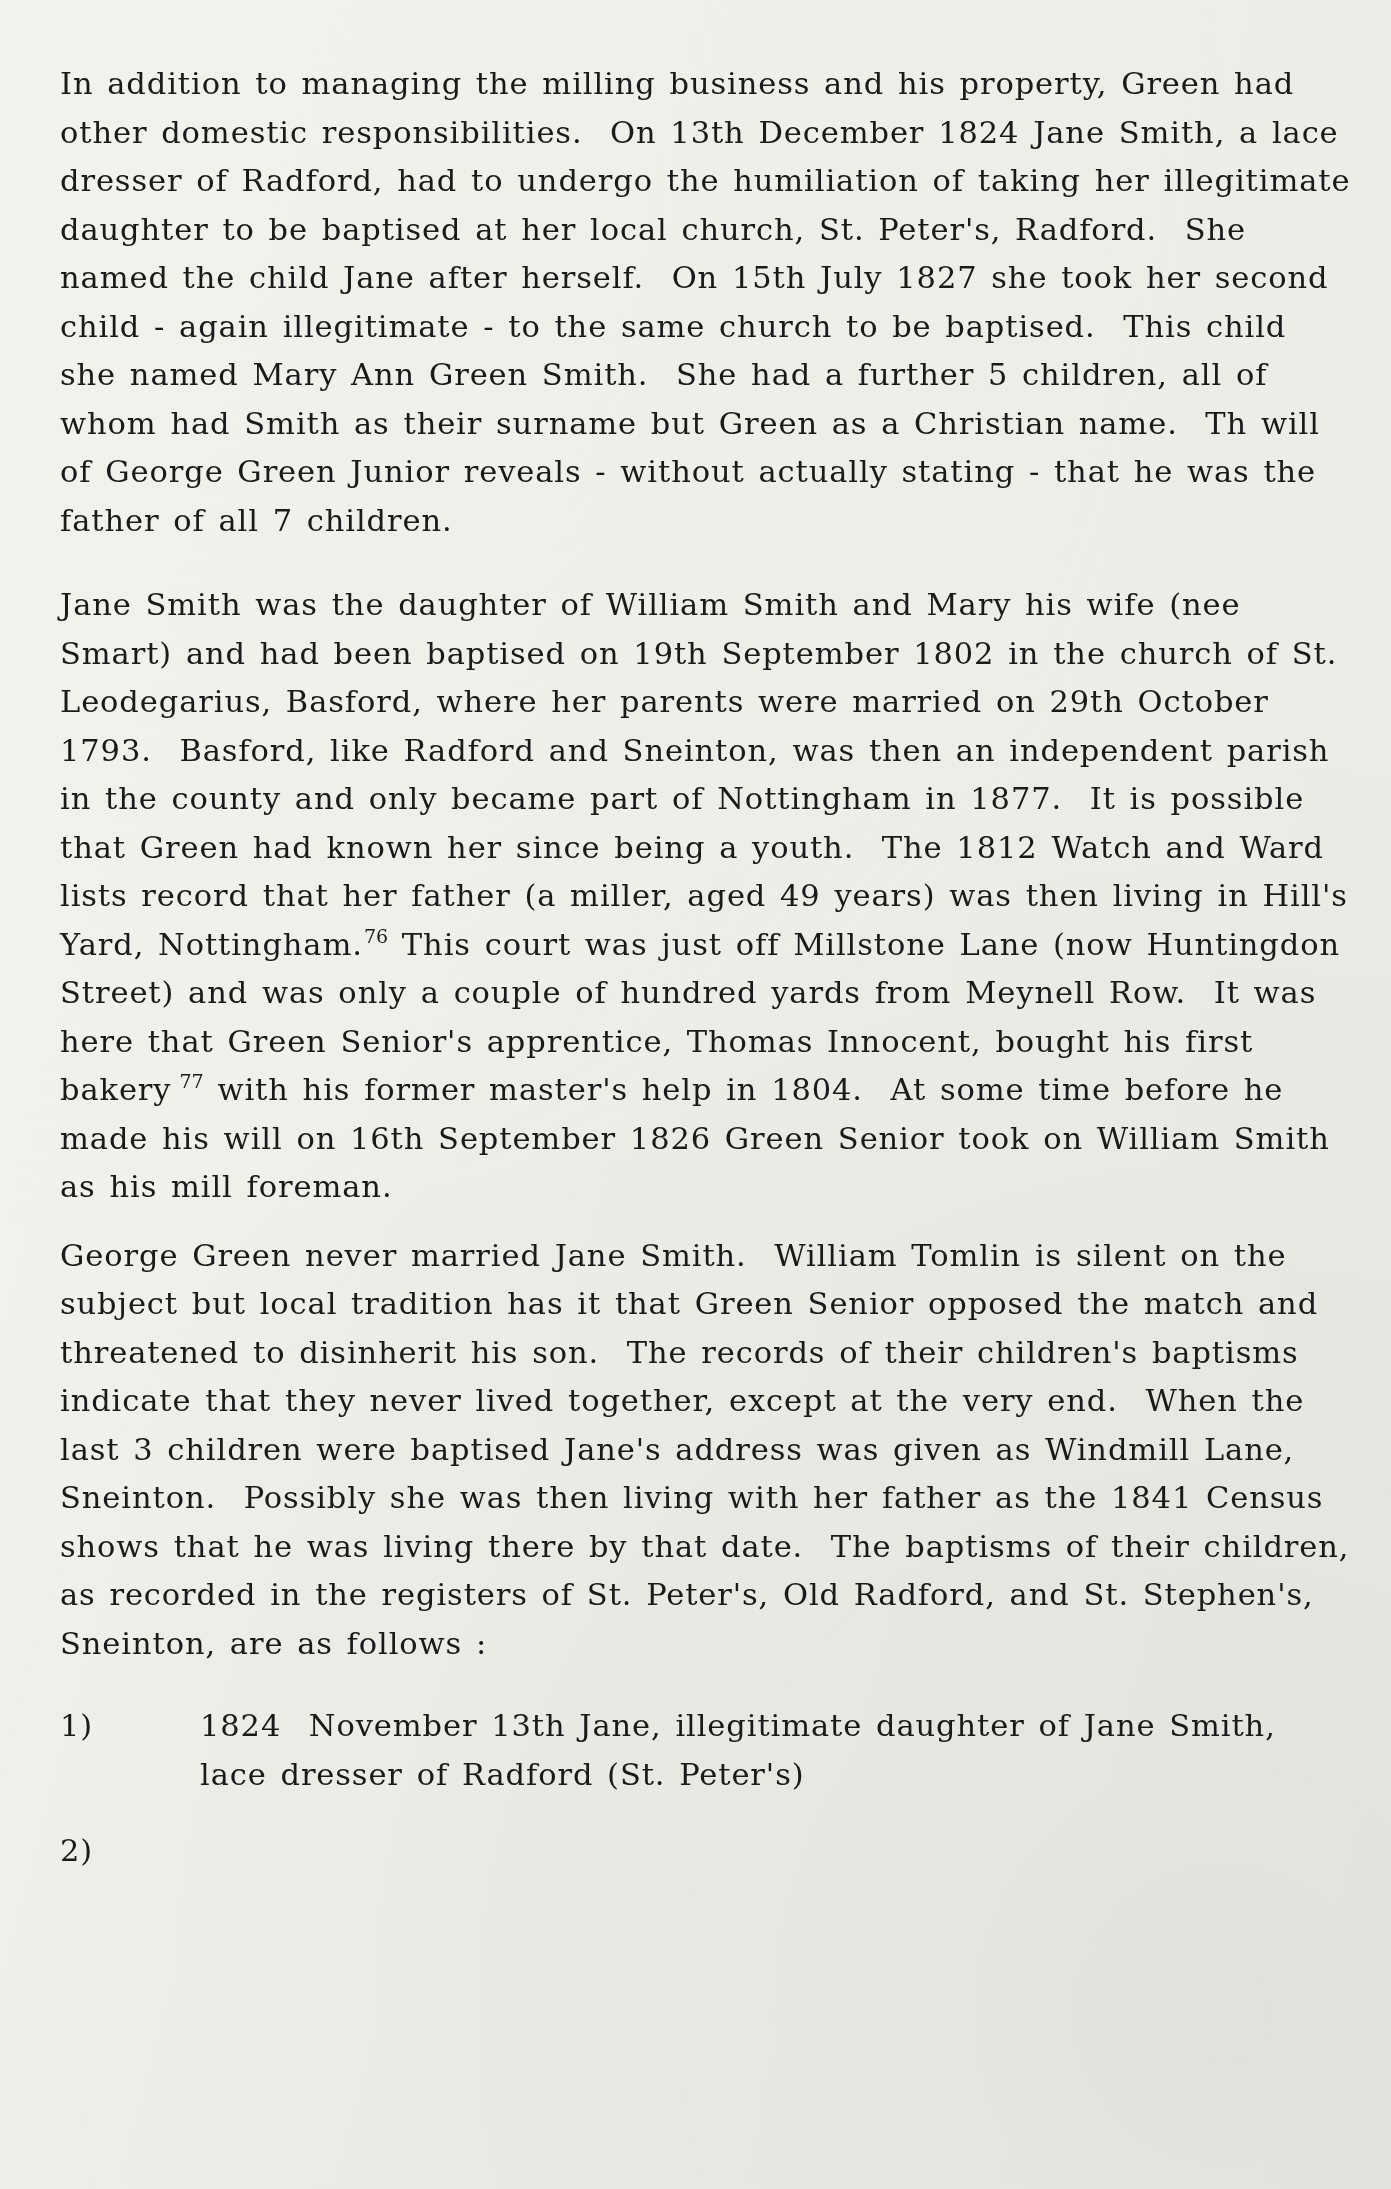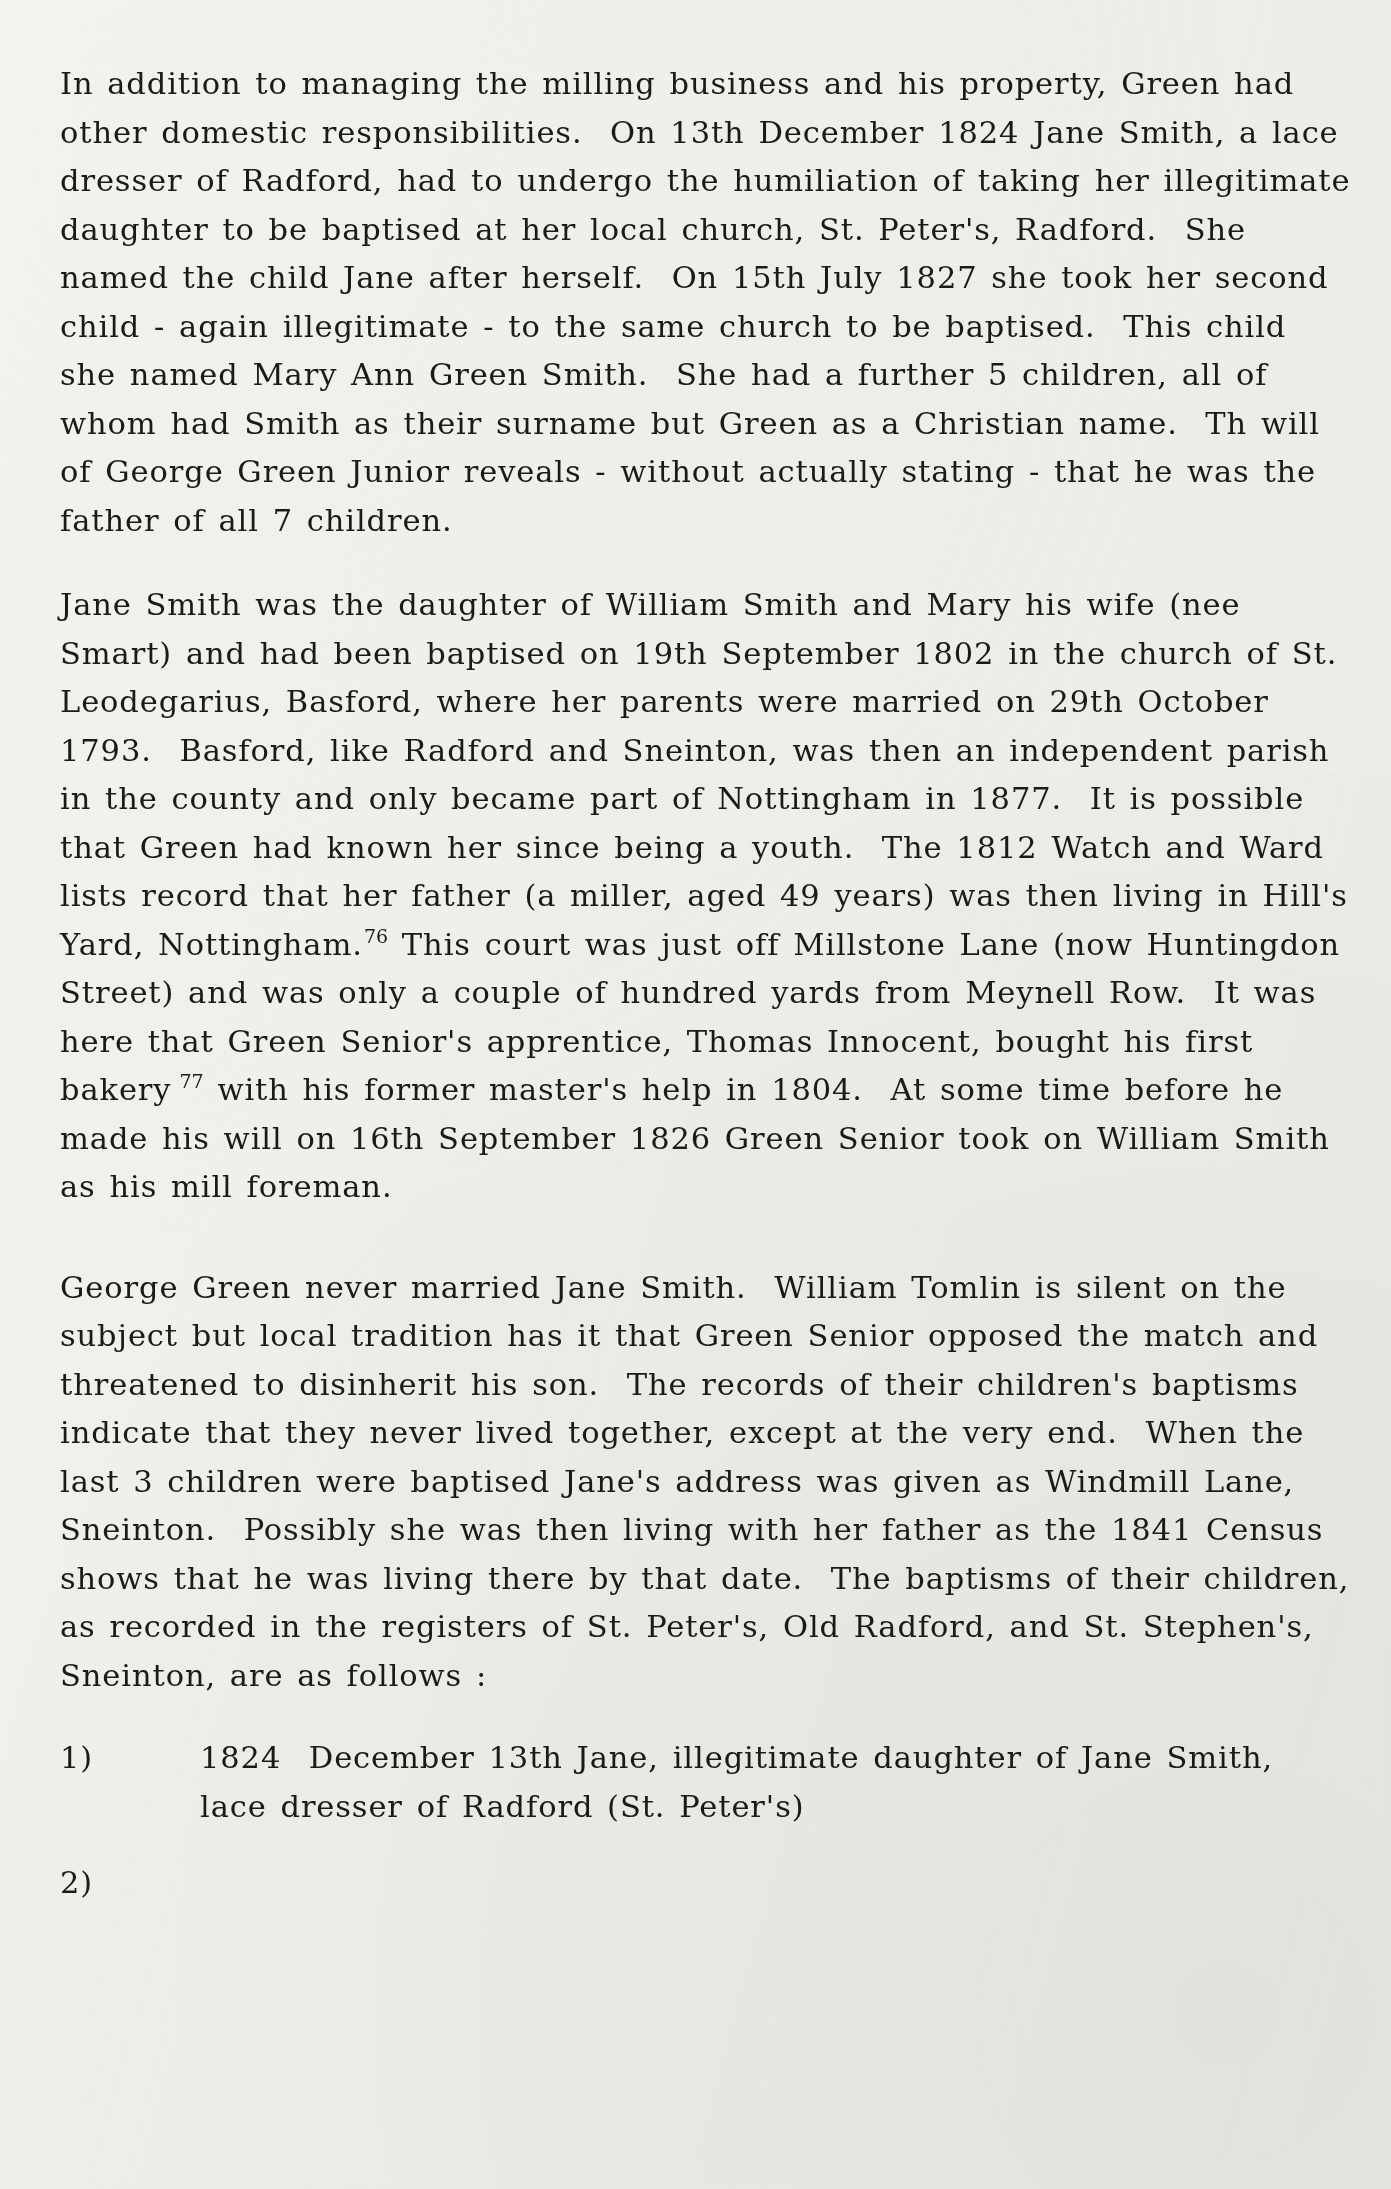--- a/index.html
+++ b/index.html
@@ -26,21 +26,21 @@
     font-size: 30.5px;
     line-height: 48.5px;
     letter-spacing: 0.9px;
     word-spacing: 3.2px;
     text-align: left;
     margin: 0 0 34px 0;
     max-width: 1320px;
     white-space: pre-wrap;
   }
   .para.p1 { margin-bottom: 36px; }
-  .para.p2 { margin-bottom: 52px; }
+  .para.p2 { margin-bottom: 20px; }
   .para.p3 { }
   .list {
     margin: 0;
     padding: 0;
     list-style: none;
   }
   .list-item {
     display: flex;
     font-size: 30.5px;
     line-height: 48.5px;
@@ -85,21 +85,21 @@
 
   <p class="para p1"><span>In addition to managing the milling business and his property, Green had other domestic responsibilities.  On 13th December 1824 Jane Smith, a lace dresser of Radford, had to undergo the humiliation of taking her illegitimate daughter to be baptised at her local church, St. Peter's, Radford.  She named the child Jane after herself.  On 15th July 1827 she took her second child - again illegitimate - to the same church to be baptised.  This child she named Mary Ann Green Smith.  She had a further 5 children, all of whom had Smith as their surname but Green as a Christian name.  Th will of George Green Junior reveals - without actually stating - that he was the father of all 7 children.</span></p>
 
   <p class="para p2"><span>Jane Smith was the daughter of William Smith and Mary his wife (nee Smart) and had been baptised on 19th September 1802 in the church of St. Leodegarius, Basford, where her parents were married on 29th October 1793.  Basford, like Radford and Sneinton, was then an independent parish in the county and only became part of Nottingham in 1877.  It is possible that Green had known her since being a youth.  The 1812 Watch and Ward lists record that her father (a miller, aged 49 years) was then living in Hill's Yard, Nottingham.</span><sup class="fn">76</sup><span> This court was just off Millstone Lane (now Huntingdon Street) and was only a couple of hundred yards from Meynell Row.  It was here that Green Senior's apprentice, Thomas Innocent, bought his first bakery</span><sup class="fn spaced">77</sup><span> with his former master's help in 1804.  At some time before he made his will on 16th September 1826 Green Senior took on William Smith as his mill foreman.</span></p>
 
   <p class="para p3"><span>George Green never married Jane Smith.  William Tomlin is silent on the subject but local tradition has it that Green Senior opposed the match and threatened to disinherit his son.  The records of their children's baptisms indicate that they never lived together, except at the very end.  When the last 3 children were baptised Jane's address was given as Windmill Lane, Sneinton.  Possibly she was then living with her father as the 1841 Census shows that he was living there by that date.  The baptisms of their children, as recorded in the registers of St. Peter's, Old Radford, and St. Stephen's, Sneinton, are as follows :</span></p>
 
   <ul class="list">
     <li class="list-item">
       <span class="list-num">1)</span>
-      <span class="list-text">1824  December 13th Jane, illegitimate daughter of Jane Smith,  lace dresser of Radford (St. Peter's)</span>
+      <span class="list-text">1824  November 13th Jane, illegitimate daughter of Jane Smith,  lace dresser of Radford (St. Peter's)</span>
     </li>
     <li class="list-item">
       <span class="list-num">2)</span>
     </li>
   </ul>
 
   <div class="grain"></div>
 </div>
 
 </body></html>

